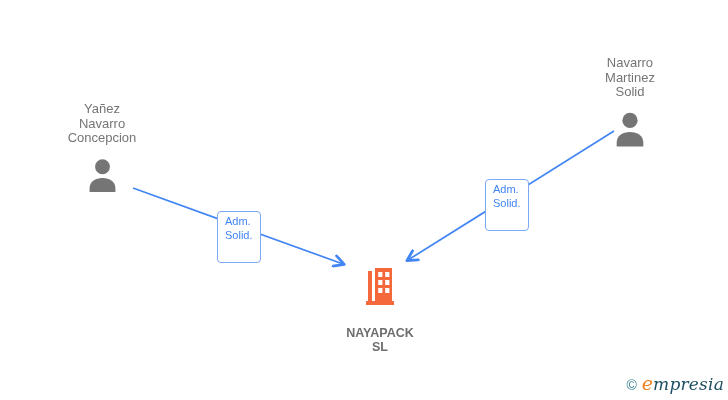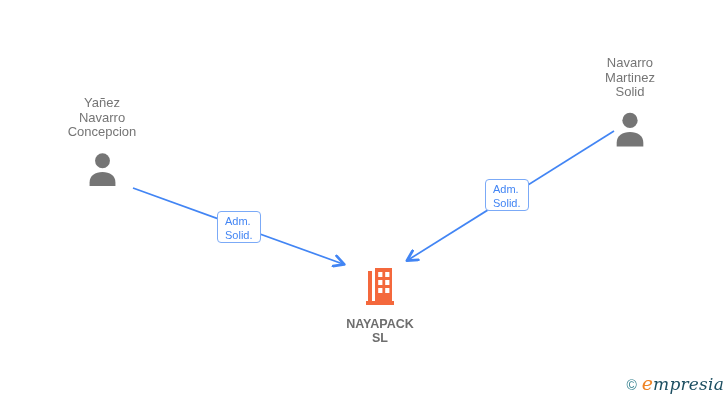--- a/index.html
+++ b/index.html
@@ -32,35 +32,35 @@
     line-height: 14.5px;
     color: #757575;
     text-align: center;
     white-space: nowrap;
   }
   .person-label { margin-bottom: 11px; }
   .person-icon svg { display: block; }
 
   .company-icon svg { display: block; }
   .company-label {
-    margin-top: 12px;
+    margin-top: 21px;
     font-size: 12.5px;
     line-height: 14px;
     font-weight: bold;
     color: #6e6e6e;
     text-align: center;
     white-space: nowrap;
   }
 
   .edge-label {
     position: absolute;
     background: #ffffff;
     border: 1.5px solid #7baaf7;
     border-radius: 4px;
-    padding: 3px 7px 0 7px;
+    padding: 3px 7px 20px 7px;
     font-size: 11px;
     line-height: 13.5px;
     color: #4285f4;
     text-align: left;
     cursor: pointer;
     white-space: nowrap;
   }
 
   .brand {
     position: absolute;
@@ -102,21 +102,21 @@
       </marker>
     </defs>
     <g>
       <line x1="133" y1="188" x2="343" y2="264" stroke="#4285f4" stroke-width="1.7" marker-end="url(#arrowhead)"></line>
     </g>
     <g>
       <line x1="614" y1="131" x2="408" y2="260" stroke="#4285f4" stroke-width="1.7" marker-end="url(#arrowhead)"></line>
     </g>
   </svg>
 
-  <div class="node" style="left:50px; top:96px; width:104px;">
+  <div class="node" style="left:50px; top:102px; width:104px;">
     <div class="node-label person-label">
       <div>Yañez</div>
       <div>Navarro</div>
       <div>Concepcion</div>
     </div>
     <span class="person-icon">
       <svg width="33" height="37" viewBox="0 0 24 26">
         <circle cx="12" cy="6.6" r="5.4" fill="#757575"></circle>
         <path d="M2.6 25 v-2.6 c0-5 4.1-7.6 9.4-7.6 s9.4 2.6 9.4 7.6 V25 z" fill="#757575"></path>
       </svg>

